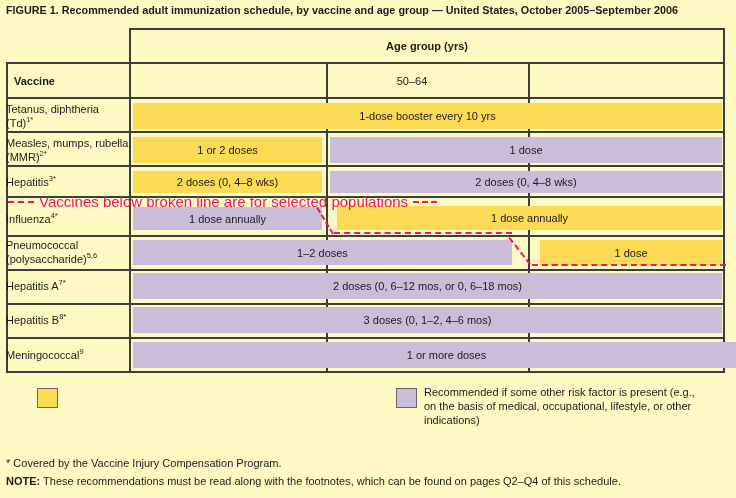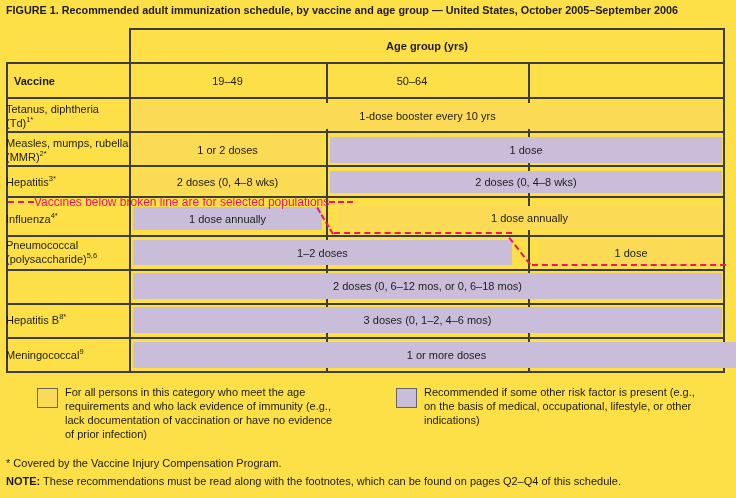--- a/index.html
+++ b/index.html
@@ -1,34 +1,34 @@
 <!DOCTYPE html>
 <html><head>
 <meta charset="utf-8">
 <style>
   html,body{margin:0;padding:0;background:#fff;}
-  #fig{position:relative;width:736px;height:498px;background:#fde047;
+  #fig{position:relative;width:736px;height:498px;background:#fef9c3;
        font-family:"Liberation Sans",sans-serif;color:#1c1c1c;overflow:hidden;}
   .title{position:absolute;left:6px;top:4px;width:730px;font-size:10.8px;font-weight:bold;white-space:nowrap;}
   .rect{position:absolute;border:2px solid #3d3d3d;box-sizing:border-box;z-index:1;background:transparent;}
   .hline{position:absolute;left:6px;width:719px;height:0;border-top:2px solid #3d3d3d;z-index:1;}
   .vline{position:absolute;top:62px;height:311px;width:0;border-left:2px solid #3d3d3d;z-index:1;}
   .cell{position:absolute;display:flex;align-items:center;justify-content:center;font-size:11px;z-index:2;border-radius:6px;}
   .agehdr{font-weight:bold;}
   .rowlabel{position:absolute;left:6px;width:123px;box-sizing:border-box;
             display:flex;align-items:center;font-size:11px;line-height:1.3;z-index:2;}
   sup{font-size:7.5px;line-height:0;}
   .bar{position:absolute;display:flex;align-items:center;justify-content:center;
        font-size:11px;color:#1c1c1c;z-index:3;}
   .yellow{background:#FBDB56;}
   .purple{background:#CABDD9;}
   .dashseg{position:absolute;height:0;border-top:2px dashed #EC1566;z-index:5;}
   .diag{transform-origin:0 0;}
   .blnote{position:absolute;left:8px;top:195px;height:13px;display:flex;align-items:center;
-          color:#EC1566;font-size:12px;z-index:5;white-space:nowrap;}
+          gap:5px;color:#EC1566;font-size:15px;z-index:5;white-space:nowrap;}
   .blnote .d{width:26px;height:0;border-top:2px dashed #EC1566;}
   .swatch{position:absolute;width:21px;height:20px;border:1px solid #666;box-sizing:border-box;}
   .legtext{position:absolute;font-size:11px;line-height:1.28;}
   .fnote{position:absolute;left:6px;font-size:11px;}
 </style>
 </head>
 <body>
 
 <div id="fig">
 
@@ -43,37 +43,39 @@
   <div class="hline" style="top:131px;"></div>
   <div class="hline" style="top:165px;"></div>
   <div class="hline" style="top:196px;"></div>
   <div class="hline" style="top:235px;"></div>
   <div class="hline" style="top:269px;"></div>
   <div class="hline" style="top:303px;"></div>
   <div class="hline" style="top:337px;"></div>
 
   <div class="cell agehdr" style="left:129px;top:28px;width:596px;height:36px;">Age group (yrs)</div>
   <div class="cell" style="left:6px;top:62px;width:123px;height:37px;justify-content:flex-start;padding-left:8px;box-sizing:border-box;font-weight:bold;">Vaccine</div>
-  <div class="cell" style="left:129px;top:62px;width:197px;height:37px;">19–49</div>
   <div class="cell" style="left:326px;top:62px;width:172px;height:37px;">50–64</div>
 
   <div class="rowlabel" style="top:99px;height:34px;">
       <div><span>Tetanus, diphtheria (Td)</span><sup>1*</sup></div>
     </div>
   <div class="rowlabel" style="top:133px;height:34px;">
       <div><span>Measles, mumps, rubella (MMR)</span><sup>2*</sup></div>
     </div>
   <div class="rowlabel" style="top:167px;height:30px;">
       <div><span>Hepatitis</span><sup>3*</sup></div>
     </div>
   <div class="rowlabel" style="top:203px;height:32px;">
       <div><span>Influenza</span><sup>4*</sup></div>
     </div>
   <div class="rowlabel" style="top:235px;height:34px;">
       <div><span>Pneumococcal (polysaccharide)</span><sup>5,6</sup></div>
+    </div>
+  <div class="rowlabel" style="top:269px;height:34px;">
+      <div><span>Hepatitis A</span><sup>7*</sup></div>
     </div>
   <div class="rowlabel" style="top:303px;height:34px;">
       <div><span>Hepatitis B</span><sup>8*</sup></div>
     </div>
   <div class="rowlabel" style="top:337px;height:36px;">
       <div><span>Meningococcal</span><sup>9</sup></div>
     </div>
 
   <div class="bar yellow" style="left:133px;top:103px;width:589px;height:26px;">1-dose booster every 10 yrs</div>
   <div class="bar yellow" style="left:133px;top:137px;width:189px;height:26px;">1 or 2 doses</div>
@@ -92,20 +94,19 @@
     <span class="d"></span>
     <span>Vaccines below broken line are for selected populations</span>
     <span class="d" style="width:24px;"></span>
   </div>
   <div class="dashseg diag" style="left:318px;top:207px;width:31px;transform:rotate(59deg);"></div>
   <div class="dashseg" style="left:334px;top:232px;width:178px;"></div>
   <div class="dashseg diag" style="left:510px;top:237px;width:34px;transform:rotate(52deg);"></div>
   <div class="dashseg" style="left:532px;top:264px;width:194px;"></div>
 
   <div class="swatch yellow" style="left:37px;top:388px;"></div>
-  <div class="legtext" style="left:65px;top:385px;width:278px;">For all persons in this category who meet the age requirements and who lack evidence of immunity (e.g., lack documentation of vaccination or have no evidence of prior infection)</div>
   <div class="swatch purple" style="left:396px;top:388px;"></div>
   <div class="legtext" style="left:424px;top:385px;width:282px;">Recommended if some other risk factor is present (e.g., on the basis of medical, occupational, lifestyle, or other indications)</div>
 
   <div class="fnote" style="top:457px;">* Covered by the Vaccine Injury Compensation Program.</div>
   <div class="fnote" style="top:475px;"><b>NOTE:</b><span> These recommendations must be read along with the footnotes, which can be found on pages Q2–Q4 of this schedule.</span></div>
 
 </div>
 
 </body></html>

